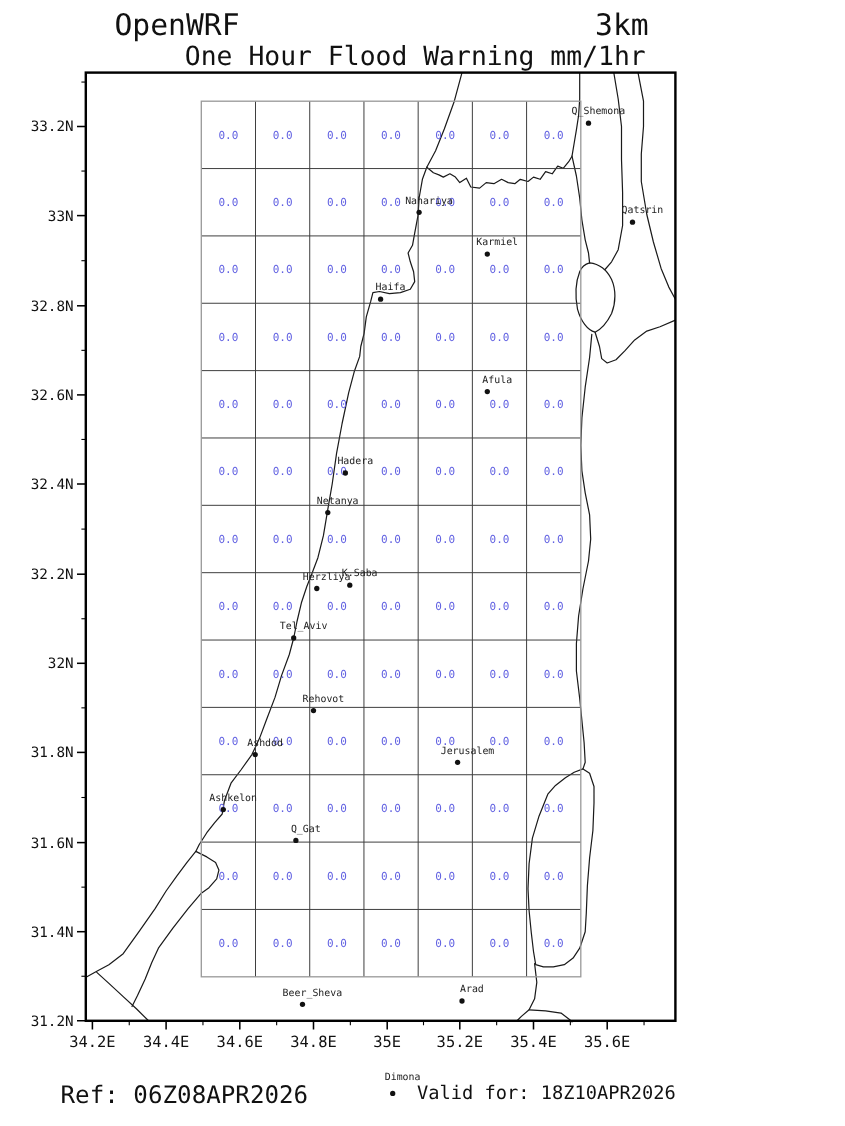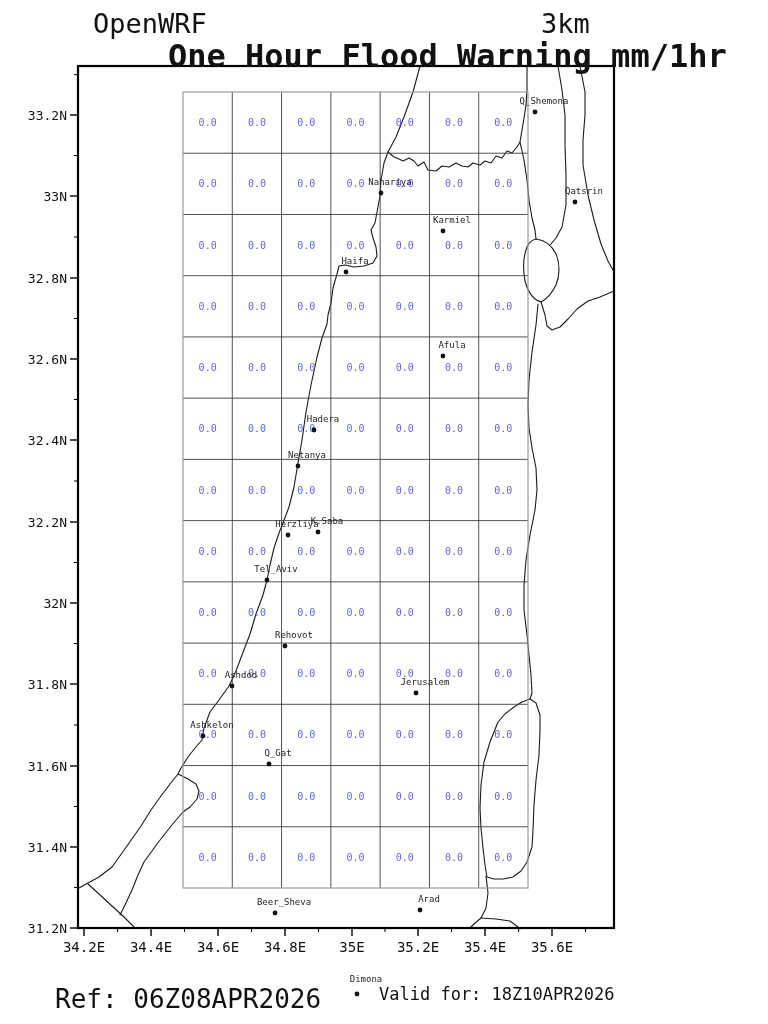--- a/index.html
+++ b/index.html
@@ -1,22 +1,22 @@
 <!DOCTYPE html>
 <html><head>
 <meta charset="utf-8">
 <style>
   html,body{margin:0;padding:0;background:#ffffff;width:768px;height:1024px;overflow:hidden;}
   body{position:relative;font-family:"DejaVu Sans Mono","Liberation Mono",monospace;color:#111;}
   #map-svg{position:absolute;left:0;top:0;z-index:0;}
   .txt{position:absolute;white-space:pre;z-index:1;}
-  .title-model{left:93px;top:8px;font-size:27px;letter-spacing:0px;}
+  .title-model{left:104px;top:8px;font-size:27px;letter-spacing:0px;}
   .title-res{left:541px;top:8px;font-size:27px;}
-  .title-sub{left:168px;top:37px;font-size:32px;font-weight:bold;}
-  .footer-ref{left:55px;top:984px;font-size:26px;}
+  .title-sub{left:168px;top:37px;font-size:24px;}
+  .footer-ref{left:55px;top:984px;font-size:22px;}
   .footer-valid{left:379px;top:984px;font-size:17px;}
 </style>
 </head>
 <body>
 
 <svg id="map-svg" width="768" height="1024" viewBox="0 0 768 1024">
 
   <g id="geo" fill="none" stroke="#1a1a1a" stroke-width="1.1" stroke-linejoin="round" stroke-linecap="round">
     <path d="M420,66 L413,92 404,117 396,137 388,152 384,163 381,180 380,196 377,212 375,223 371,230 373,238 376,247 377,256 373,263 364,266 354,267 345,265 339,266 337,274 333,288 331,303 328,315 327,324 322,338 317,357 311,385 306,412 302,440 298,463 294,487 289,507 283,523 279,533 274,548 270,565 267,580 263,595 256,614 250,634 242,655 236,671 229,686 219,700 210,712 204,728 202,740 195,748 188,757 181,768 178,774 170,784 161,796 151,810 141,826 127,846 112,867 99,877 88,883 79,888"></path>
     <path d="M388,152 L394,157 399,159 403,161 409,158 414,161 418,166 424,162 428,170 436,171 442,166 449,167 456,163 462,166 468,167 473,163 480,165 485,161 491,163 496,156 502,158 507,151 512,153 517,147 520,142 522,130 524,118 526,105 527,90 527,66"></path>

